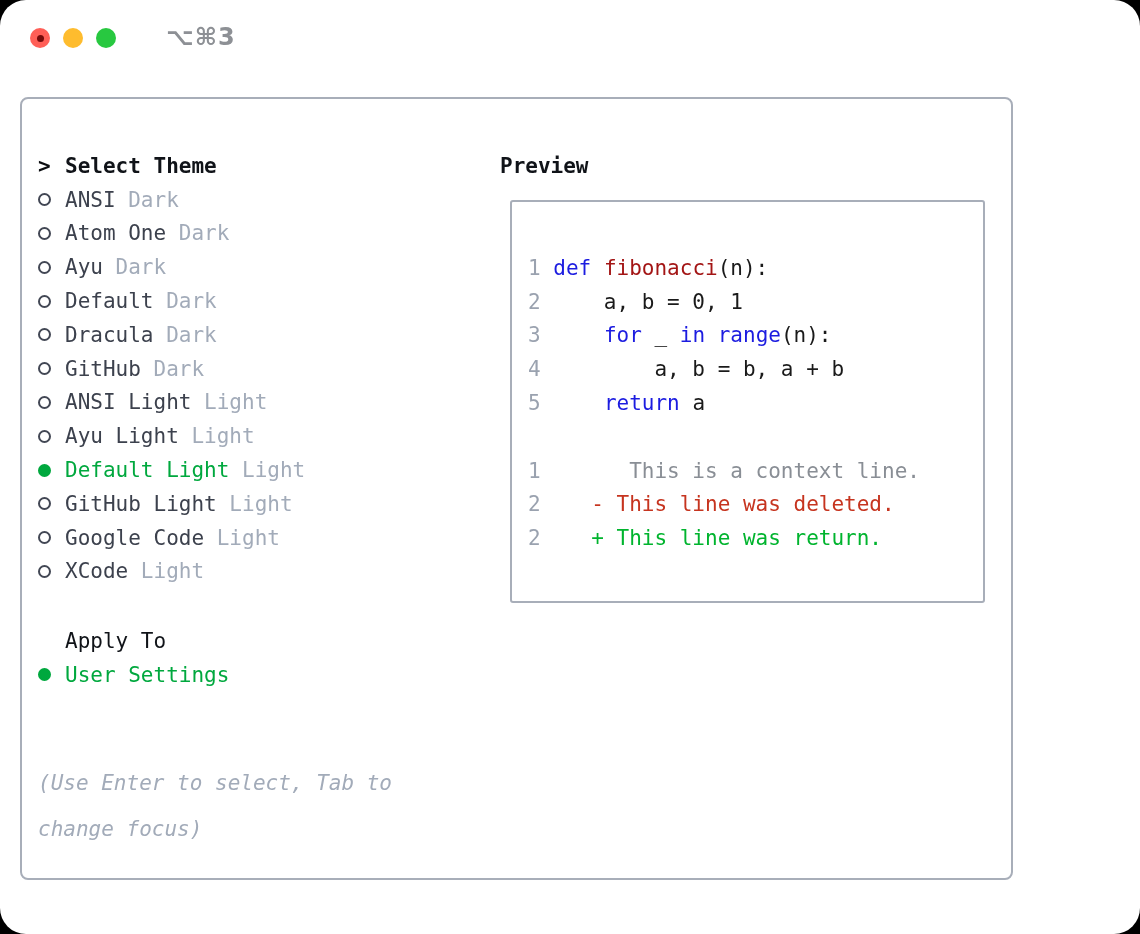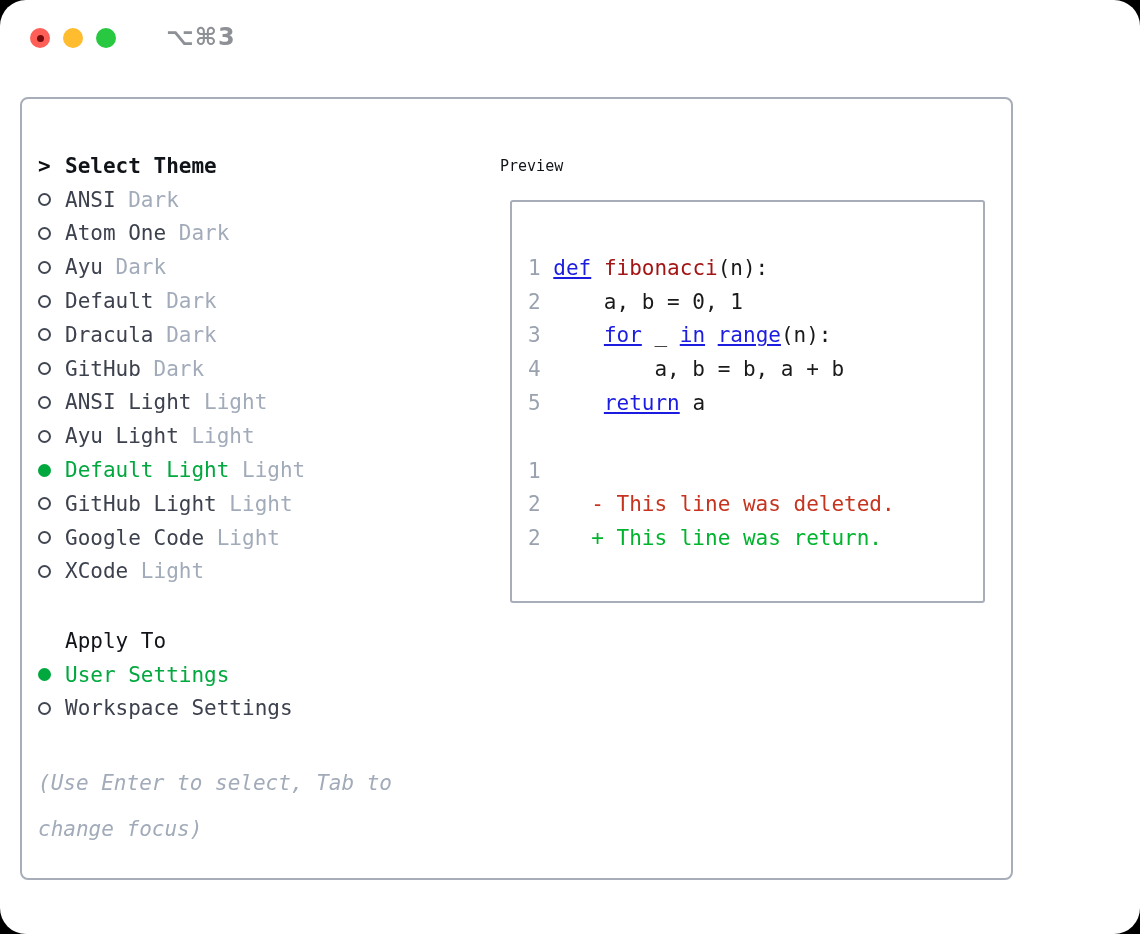--- a/index.html
+++ b/index.html
@@ -34,31 +34,31 @@
   .variant{color:var(--muted-text);}
   .theme-list{position:absolute;left:16px;top:50px;}
   .apply-list{position:absolute;left:16px;top:525px;}
   .help{
     position:absolute;left:16px;top:661px;width:420px;
     font-size:21px;line-height:46px;color:var(--muted-text);font-style:italic;
   }
   
   .preview-header{
     position:absolute;left:478px;top:50px;height:33.8px;display:flex;align-items:center;
-    font-size:15px;font-weight:normal;color:var(--header-text);
+    font-size:21px;font-weight:bold;color:var(--header-text);
   }
   .preview-box{
     position:absolute;left:488px;top:101px;width:475px;height:403px;box-sizing:border-box;
     border:2px solid var(--panel-border);border-radius:3px;background:#fff;
     padding:49px 0 0 16px;overflow:hidden;
   }
   .pline{height:33.8px;display:flex;align-items:center;font-size:21px;white-space:pre;}
   .ln{display:inline-block;width:25.3px;flex:none;color:var(--line-number);}
   .tok-plain{color:var(--code-plain);}
-  .tok-keyword{color:var(--code-keyword);text-decoration:underline;}
+  .tok-keyword{color:var(--code-keyword);}
   .tok-function{color:var(--code-function);}
   .tok-context{color:var(--diff-context);}
   .tok-deleted{color:var(--diff-deleted);}
   .tok-added{color:var(--diff-added);}
 </style>
 </head>
 <body>
 
 <div class="window">
 
@@ -83,33 +83,32 @@
         <div class="row"><span class="marker"><span class="circle"></span></span><span class="name">Ayu Light</span><span class="variant"> Light</span></div>
         <div class="row"><span class="marker"><span class="circle sel"></span></span><span class="name sel">Default Light</span><span class="variant"> Light</span></div>
         <div class="row"><span class="marker"><span class="circle"></span></span><span class="name">GitHub Light</span><span class="variant"> Light</span></div>
         <div class="row"><span class="marker"><span class="circle"></span></span><span class="name">Google Code</span><span class="variant"> Light</span></div>
         <div class="row"><span class="marker"><span class="circle"></span></span><span class="name">XCode</span><span class="variant"> Light</span></div>
       </div>
 
     <div class="apply-list" id="apply-list">
         <div class="row"><span class="marker"></span><span class="plain-hdr">Apply To</span></div>
         <div class="row"><span class="marker"><span class="circle sel"></span></span><span class="name sel">User Settings</span></div>
-        <div class="row"><span class="marker"><span class="circle"></span></span><span class="name">Workspace Settings</span></div>
       </div>
 
     <div class="help">(Use Enter to select, Tab to change focus)</div>
 
     <div class="preview-header">Preview</div>
 
     <div class="preview-box" id="preview-box">
         <div class="pline"><span class="ln">1</span><span class="tok-keyword">def</span><span class="tok-plain"> </span><span class="tok-function">fibonacci</span><span class="tok-plain">(n):</span></div>
         <div class="pline"><span class="ln">2</span><span class="tok-plain">    a, b = 0, 1</span></div>
         <div class="pline"><span class="ln">3</span><span class="tok-plain">    </span><span class="tok-keyword">for</span><span class="tok-plain"> _ </span><span class="tok-keyword">in</span><span class="tok-plain"> </span><span class="tok-keyword">range</span><span class="tok-plain">(n):</span></div>
         <div class="pline"><span class="ln">4</span><span class="tok-plain">        a, b = b, a + b</span></div>
         <div class="pline"><span class="ln">5</span><span class="tok-plain">    </span><span class="tok-keyword">return</span><span class="tok-plain"> a</span></div>
         <div class="pline"><span class="ln"></span></div>
-        <div class="pline"><span class="ln">1</span></div>
+        <div class="pline"><span class="ln">1</span><span class="tok-context">      This is a context line.</span></div>
         <div class="pline"><span class="ln">2</span><span class="tok-deleted">   - This line was deleted.</span></div>
         <div class="pline"><span class="ln">2</span><span class="tok-added">   + This line was return.</span></div>
       </div>
 
   </div>
 </div>
 
 </body></html>

